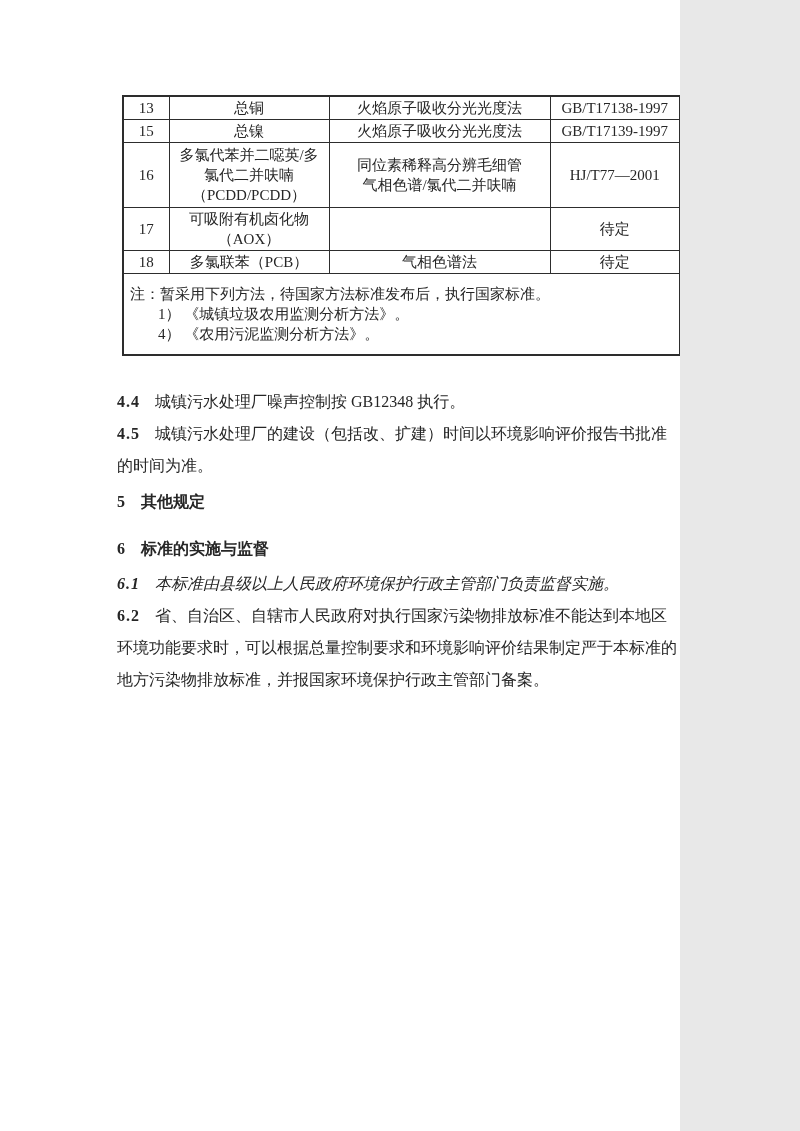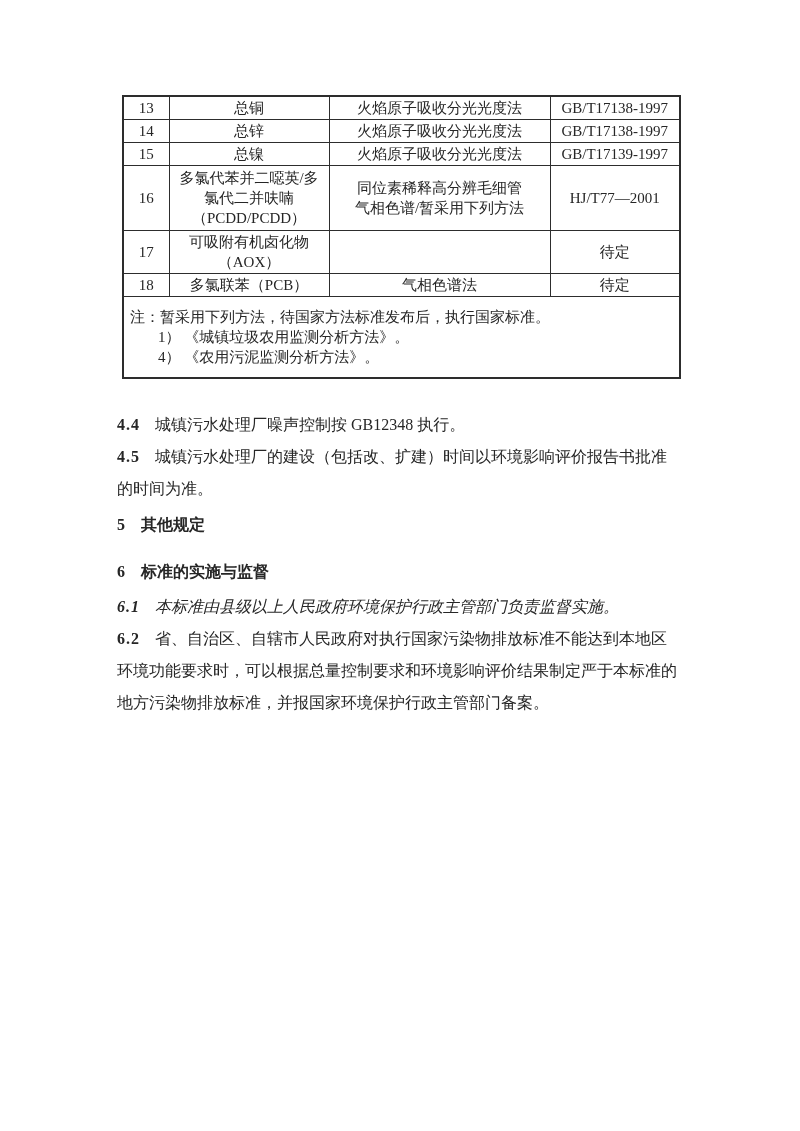--- a/index.html
+++ b/index.html
@@ -1,19 +1,19 @@
 <!DOCTYPE html>
 <html><head>
 <meta charset="utf-8">
 <style>
   * { margin: 0; padding: 0; box-sizing: border-box; }
   html, body { background: #e8e8e8; }
   .page {
     position: relative;
-    width: 800px;
+    width: 680px;
     height: 1131px;
     background: #ffffff;
     font-family: "Liberation Serif", "DejaVu Serif", serif;
     color: #262626;
     overflow: hidden;
   }
   .content {
     position: absolute;
     left: 117px;
     top: 0;
@@ -84,42 +84,36 @@
           <col class="col-met">
           <col class="col-std">
       </colgroup>
       <tbody>
         <tr class="r1">
           <td>13</td>
           <td>总铜</td>
           <td>火焰原子吸收分光光度法</td>
           <td>GB/T17138-1997</td>
         </tr>
-        <tr class="r2">
-          <td>14</td>
-          <td>总锌</td>
-          <td>火焰原子吸收分光光度法</td>
-          <td>GB/T17138-1997</td>
-        </tr>
         <tr class="r3">
           <td>15</td>
           <td>总镍</td>
           <td>火焰原子吸收分光光度法</td>
           <td>GB/T17139-1997</td>
         </tr>
         <tr class="r4">
           <td>16</td>
           <td>
             <div>多氯代苯并二噁英/多</div>
             <div>氯代二并呋喃</div>
             <div>（PCDD/PCDD）</div>
           </td>
           <td>
             <div>同位素稀释高分辨毛细管</div>
-            <div>气相色谱/暂采用下列方法</div>
+            <div>气相色谱/氯代二并呋喃</div>
           </td>
           <td>HJ/T77—2001</td>
         </tr>
         <tr class="r5">
           <td>17</td>
           <td>
             <div>可吸附有机卤化物</div>
             <div>（AOX）</div>
           </td>
           <td></td>

